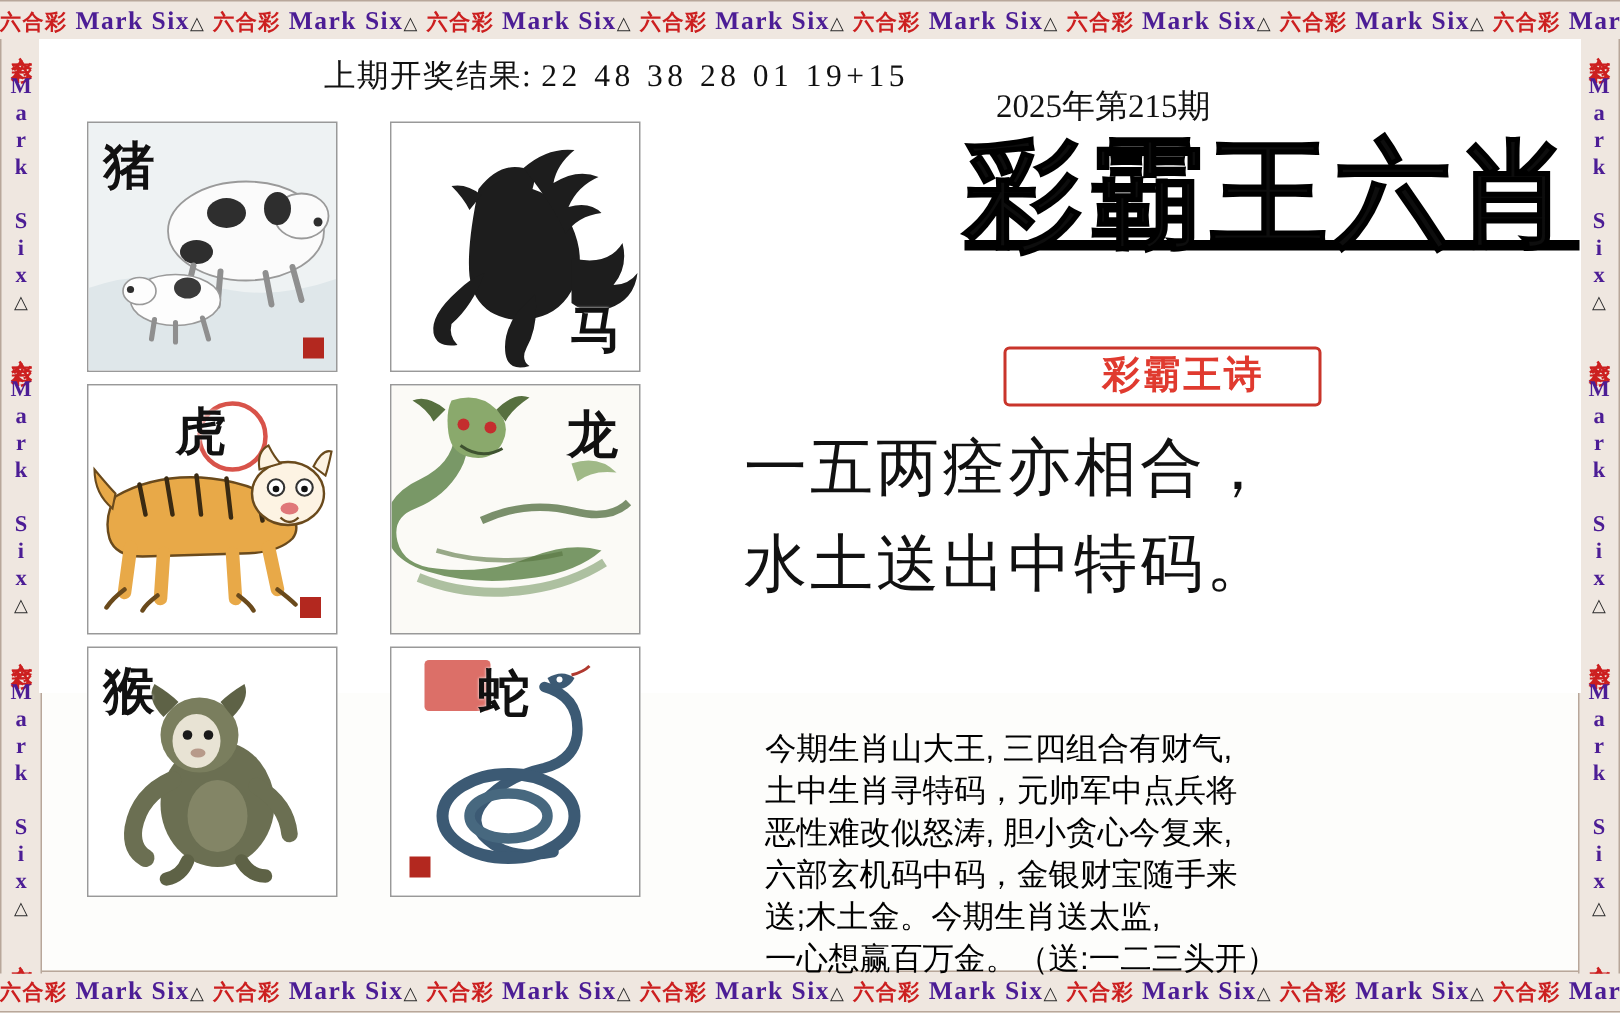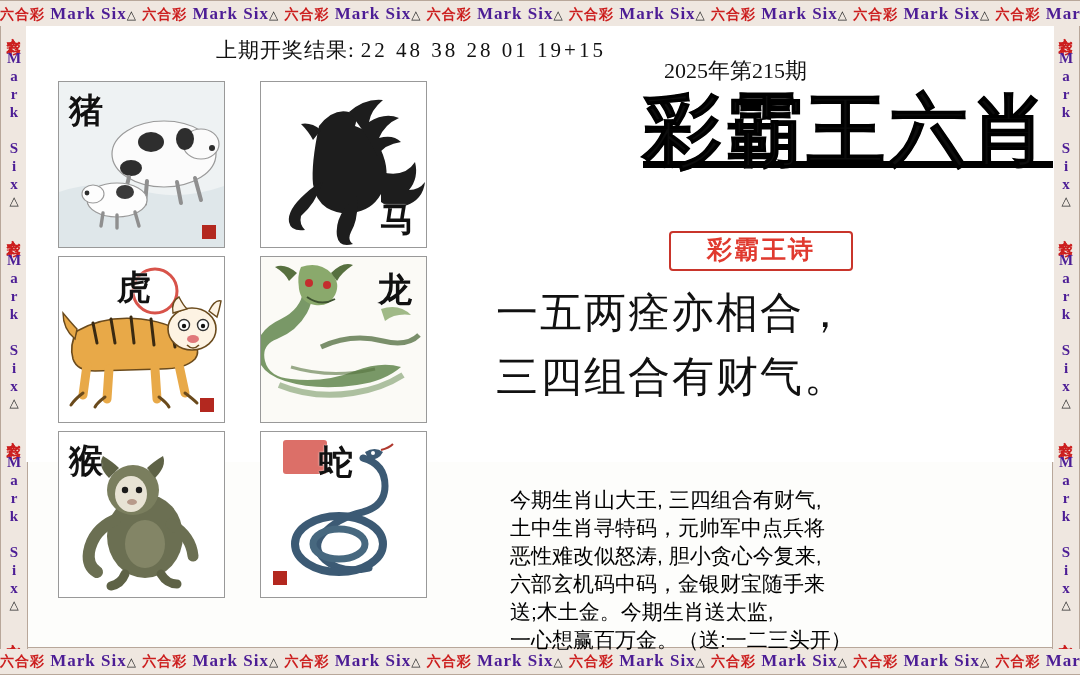--- a/index.html
+++ b/index.html
@@ -139,20 +139,21 @@
     height: 36px;
     border: 2px solid #c9352b;
     border-radius: 4px;
     text-align: center;
     line-height: 34px;
     font-family: "DejaVu Serif", serif;
     font-weight: bold;
     font-size: 25px;
     color: #e03a2f;
     letter-spacing: 2px;
+    padding-left: 28px;
   }
 
   .poem {
     position: absolute;
     left: 470px;
     top: 255px;
     width: 540px;
     text-align: left;
     font-family: "Liberation Serif", serif;
     font-size: 42px;
@@ -254,21 +255,21 @@
     </div>
 
     <div class="issue">2025年第215期</div>
 
     <div class="big-title">彩霸王六肖</div>
 
     <div class="poem-label">彩霸王诗</div>
 
     <div class="poem">
       <div>一五两痊亦相合，</div>
-      <div>三四组合有财气。</div>
+      <div>水土送出中特码。</div>
     </div>
 
     <div class="review-body">
       <div>今期生肖山大王, 三四组合有财气,</div>
       <div>土中生肖寻特码，元帅军中点兵将</div>
       <div>恶性难改似怒涛, 胆小贪心今复来,</div>
       <div>六部玄机码中码，金银财宝随手来</div>
       <div>送;木土金。今期生肖送太监,</div>
       <div>一心想赢百万金。（送:一二三头开）</div>
     </div>

